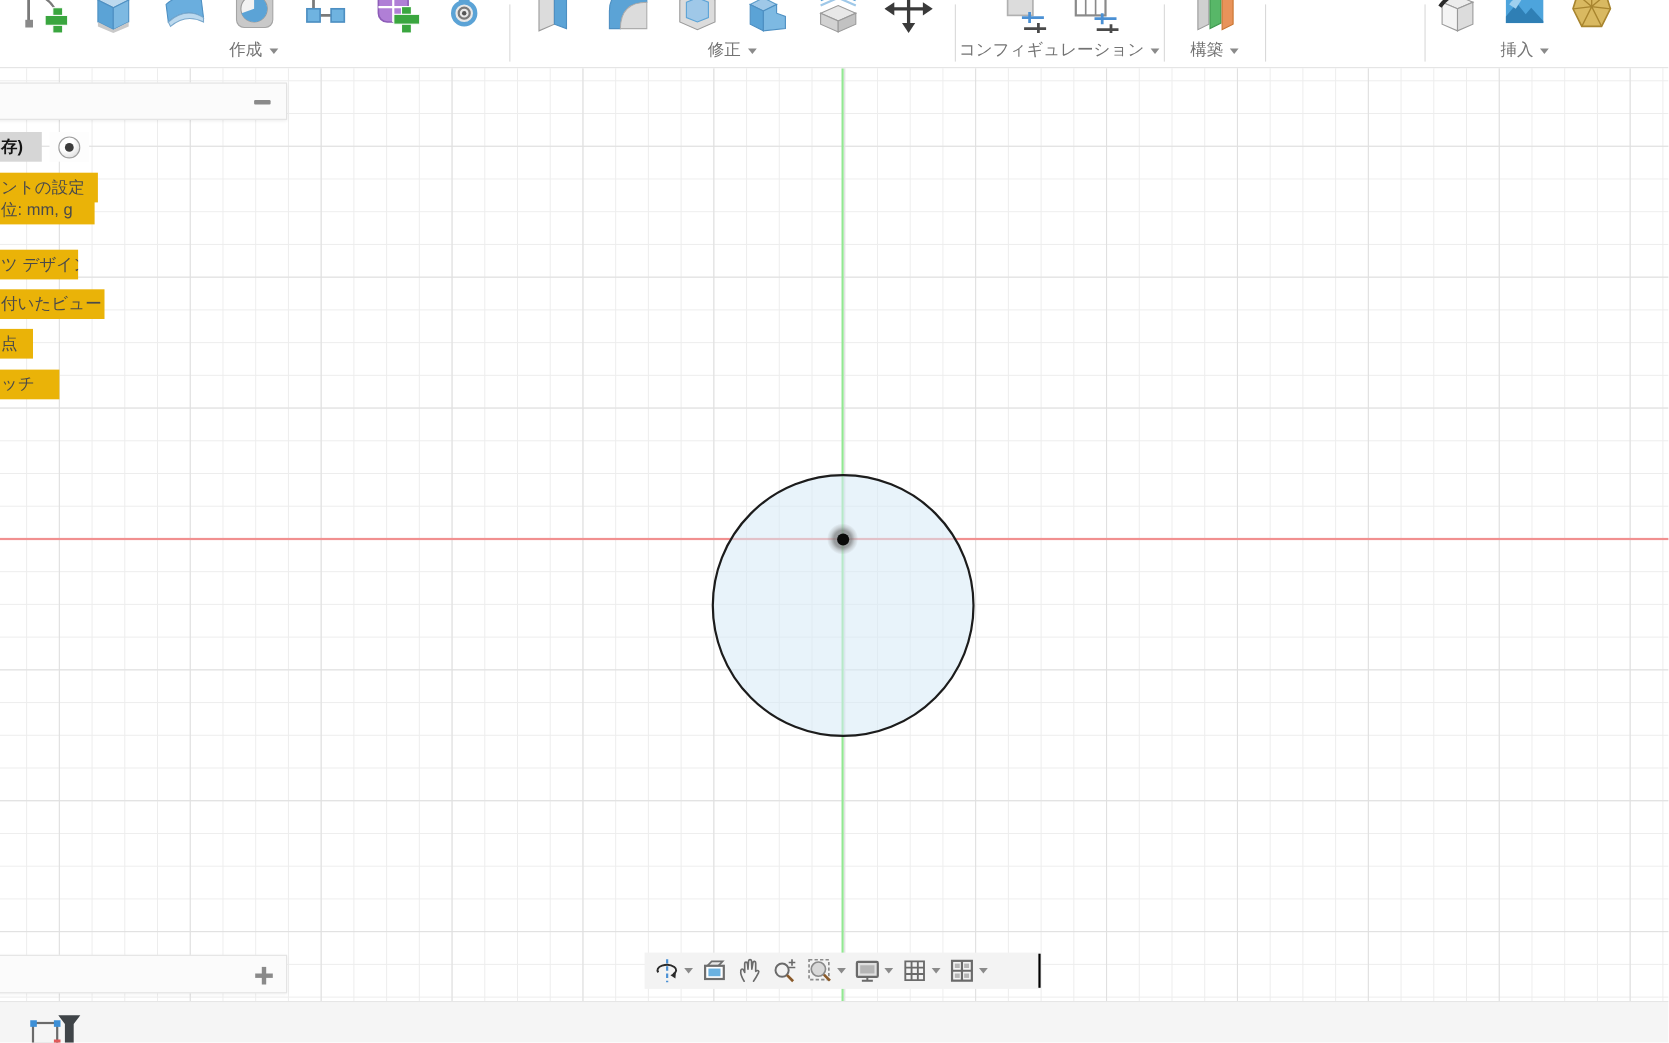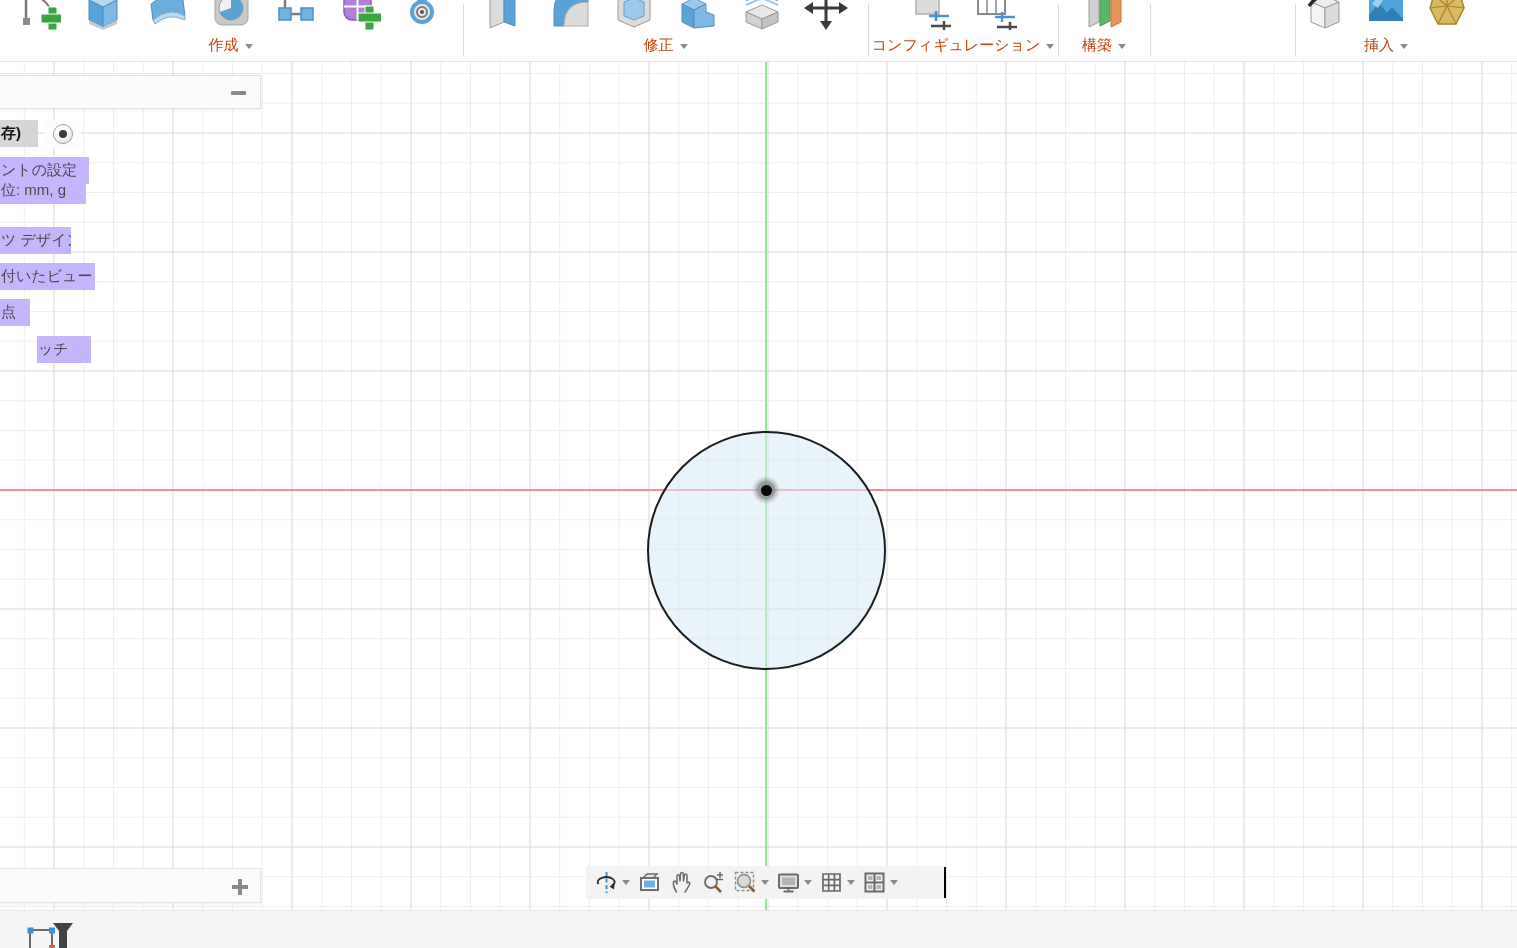--- a/index.html
+++ b/index.html
@@ -6,21 +6,21 @@
   html,body { width:1517px; height:948px; overflow:hidden; }
   body { font-family:"Liberation Sans", sans-serif; background:#fff; }
   .app { position:relative; width:1517px; height:948px; overflow:hidden; background:#fff; }
 
   
   .toolbar { position:absolute; left:0; top:0; width:1517px; height:62px; background:#fff; border-bottom:1px solid #e3e3e3; overflow:hidden; z-index:30; }
   .tgroup { position:absolute; top:0; height:62px; }
   .ticons { position:absolute; top:-14px; left:0; right:0; display:flex; justify-content:center; }
   .tbtn { width:64px; height:44px; display:flex; align-items:center; justify-content:center; cursor:pointer; }
   .tbtn svg { width:44px; height:44px; }
-  .tlabel { position:absolute; left:0; right:0; top:36px; text-align:center; font-size:15px; color:#c2410c; white-space:nowrap; }
+  .tlabel { position:absolute; left:0; right:0; top:36px; text-align:center; font-size:15px; color:#737373; white-space:nowrap; }
   .caret { display:inline-block; width:0; height:0; border-left:4px solid transparent; border-right:4px solid transparent; border-top:5px solid #8a8a8a; margin-left:6px; vertical-align:middle; }
   .vsep { position:absolute; top:4px; bottom:5px; width:1px; background:#d9d9d9; }
 
   
   .canvas { position:absolute; left:0; top:62px; width:1517px; height:848px; background-color:#fff;
     background-image:
       linear-gradient(90deg, #dfdfdf 1px, transparent 1px),
       linear-gradient(#dfdfdf 1px, transparent 1px),
       linear-gradient(90deg, #ededed 1px, transparent 1px),
       linear-gradient(#ededed 1px, transparent 1px);
@@ -31,21 +31,21 @@
   .axis-y { position:absolute; left:765px; top:0; width:2px; height:848px; background:#93e793; }
   .sketch-circle { position:absolute; left:647px; top:369px; width:239px; height:239px; border:2px solid #1c1c1c; border-radius:50%; background:rgba(213,233,246,0.55); }
   .origin-halo { position:absolute; left:752px; top:414px; width:28px; height:28px; border-radius:50%;
     background:radial-gradient(circle, rgba(110,110,110,0.65) 0 40%, rgba(140,140,140,0.35) 55%, rgba(160,160,160,0) 72%); }
   .origin-dot { position:absolute; left:8.5px; top:8.5px; width:11px; height:11px; background:#0a0a0a; border-radius:50%; }
 
   
   .palette-head { position:absolute; left:-6px; top:75px; width:267px; height:34px; background:#fbfbfb; border:1px solid #e2e2e2; box-shadow:0 1px 3px rgba(0,0,0,0.07); z-index:20; }
   .minus-btn { position:absolute; right:14px; top:15px; width:15px; height:4px; background:#8a8a8a; border-radius:1px; cursor:pointer; }
   .brow { position:absolute; left:0; display:flex; align-items:center; z-index:20; }
-  .chip { height:27px; display:flex; align-items:center; background:#c4b5fd; color:#4a4a4a; font-size:15px; padding:0 8px 0 1px; white-space:nowrap; overflow:hidden; }
+  .chip { height:27px; display:flex; align-items:center; background:#eab308; color:#4a4a4a; font-size:15px; padding:0 8px 0 1px; white-space:nowrap; overflow:hidden; }
   .chip.hl { background:#d6d6d6; color:#141414; font-weight:bold; }
   .radio-chip { height:27px; width:36px; background:#fdfdfd; margin-left:7px; display:flex; align-items:center; justify-content:center; }
   .radio { width:20px; height:20px; border-radius:50%; border:1px solid #9e9e9e; background:radial-gradient(circle at 35% 30%, #ffffff 0 40%, #d2d2d2); position:relative; cursor:pointer; }
   .radio::after { content:""; position:absolute; left:5px; top:5px; width:8px; height:8px; border-radius:50%; background:#3c3c3c; }
 
   
   .comments-bar { position:absolute; left:-6px; top:868px; width:267px; height:35px; background:#fbfbfb; border:1px solid #e4e4e4; box-shadow:0 1px 3px rgba(0,0,0,0.07); z-index:20; }
   .plus-btn { position:absolute; right:12px; top:10px; width:16px; height:16px; cursor:pointer; }
   .plus-btn::before { content:""; position:absolute; left:0; top:6px; width:16px; height:4px; background:#8a8a8a; }
   .plus-btn::after { content:""; position:absolute; left:6px; top:0; width:4px; height:16px; background:#8a8a8a; }
@@ -295,21 +295,21 @@
   <div class="brow" style="top:227px;">
     <div class="chip" style="width:71px;">ツ デザイン</div>
   </div>
   <div class="brow" style="top:263px;">
     <div class="chip" style="width:95px;">付いたビュー</div>
   </div>
   <div class="brow" style="top:299px;">
     <div class="chip" style="width:30px;">点</div>
   </div>
   <div class="brow" style="top:336px;">
-    <div class="chip" style="width:54px;margin-left:37px;">ッチ</div>
+    <div class="chip" style="width:54px;">ッチ</div>
   </div>
 
   <div class="comments-bar">
     <div class="plus-btn"></div>
   </div>
 
   <div class="navbar">
     <div class="nav-item">
       <div class="nav-btn">
           <svg viewBox="0 0 23 23">

